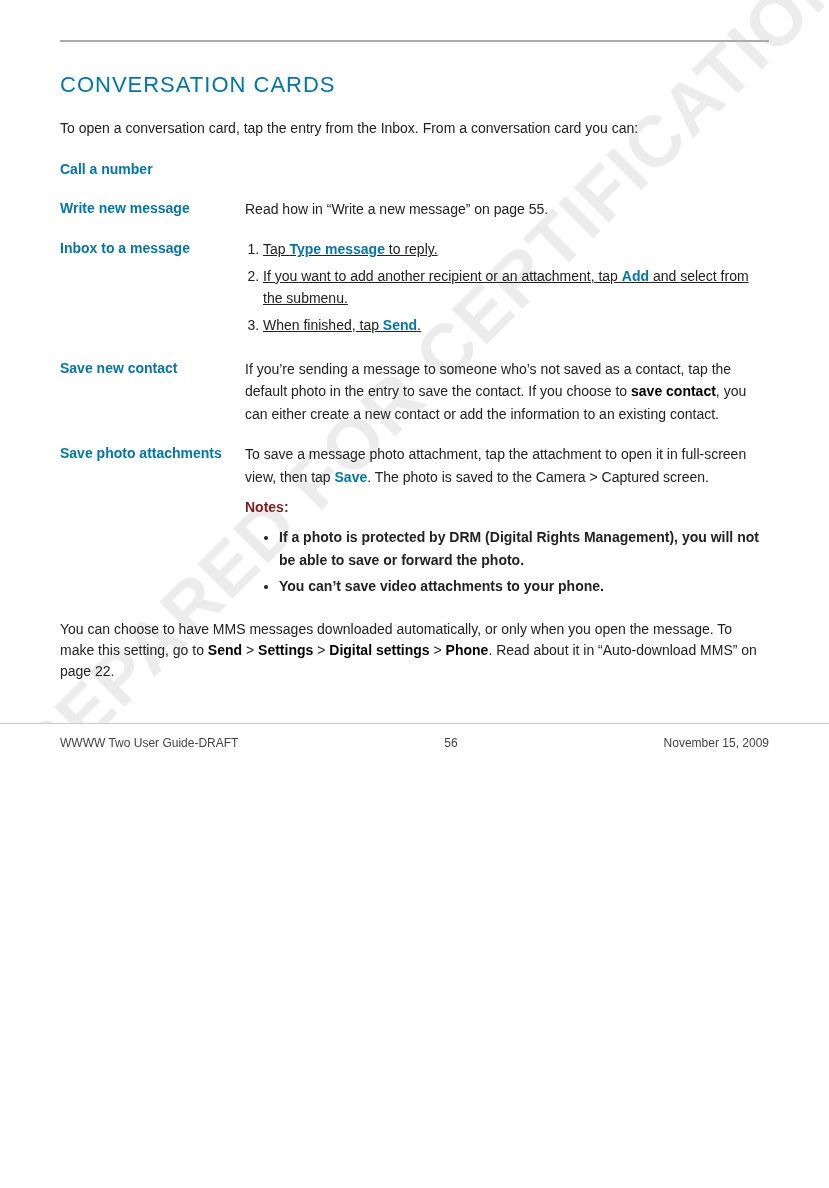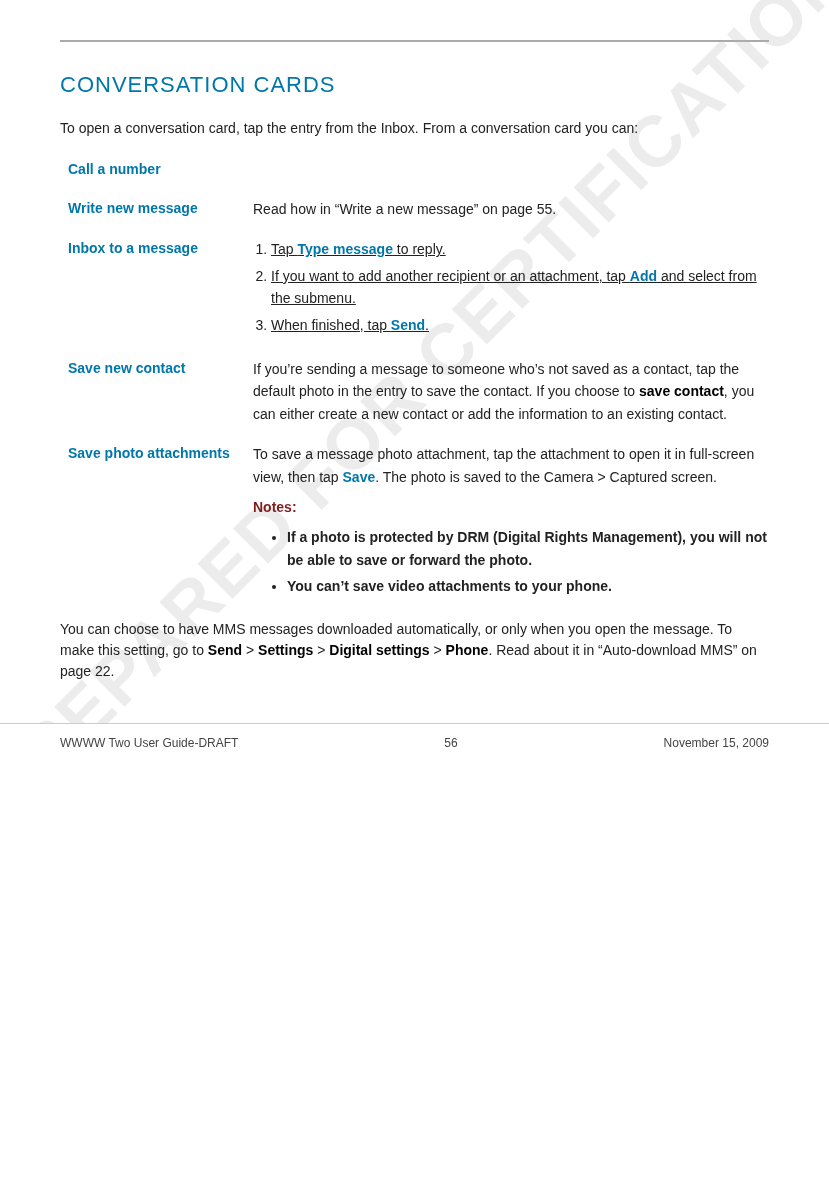--- a/index.html
+++ b/index.html
@@ -76,21 +76,20 @@
     }
 
     .def-term {
       width: 185px;
       min-width: 185px;
       font-weight: bold;
       color: #0077aa;
       font-size: 14px;
       line-height: 1.5;
       padding-top: 0;
-      margin-left: 8px;
     }
 
     .def-desc {
       flex: 1;
       font-size: 14px;
       color: #222;
       line-height: 1.6;
     }
 
     .def-desc ol {

